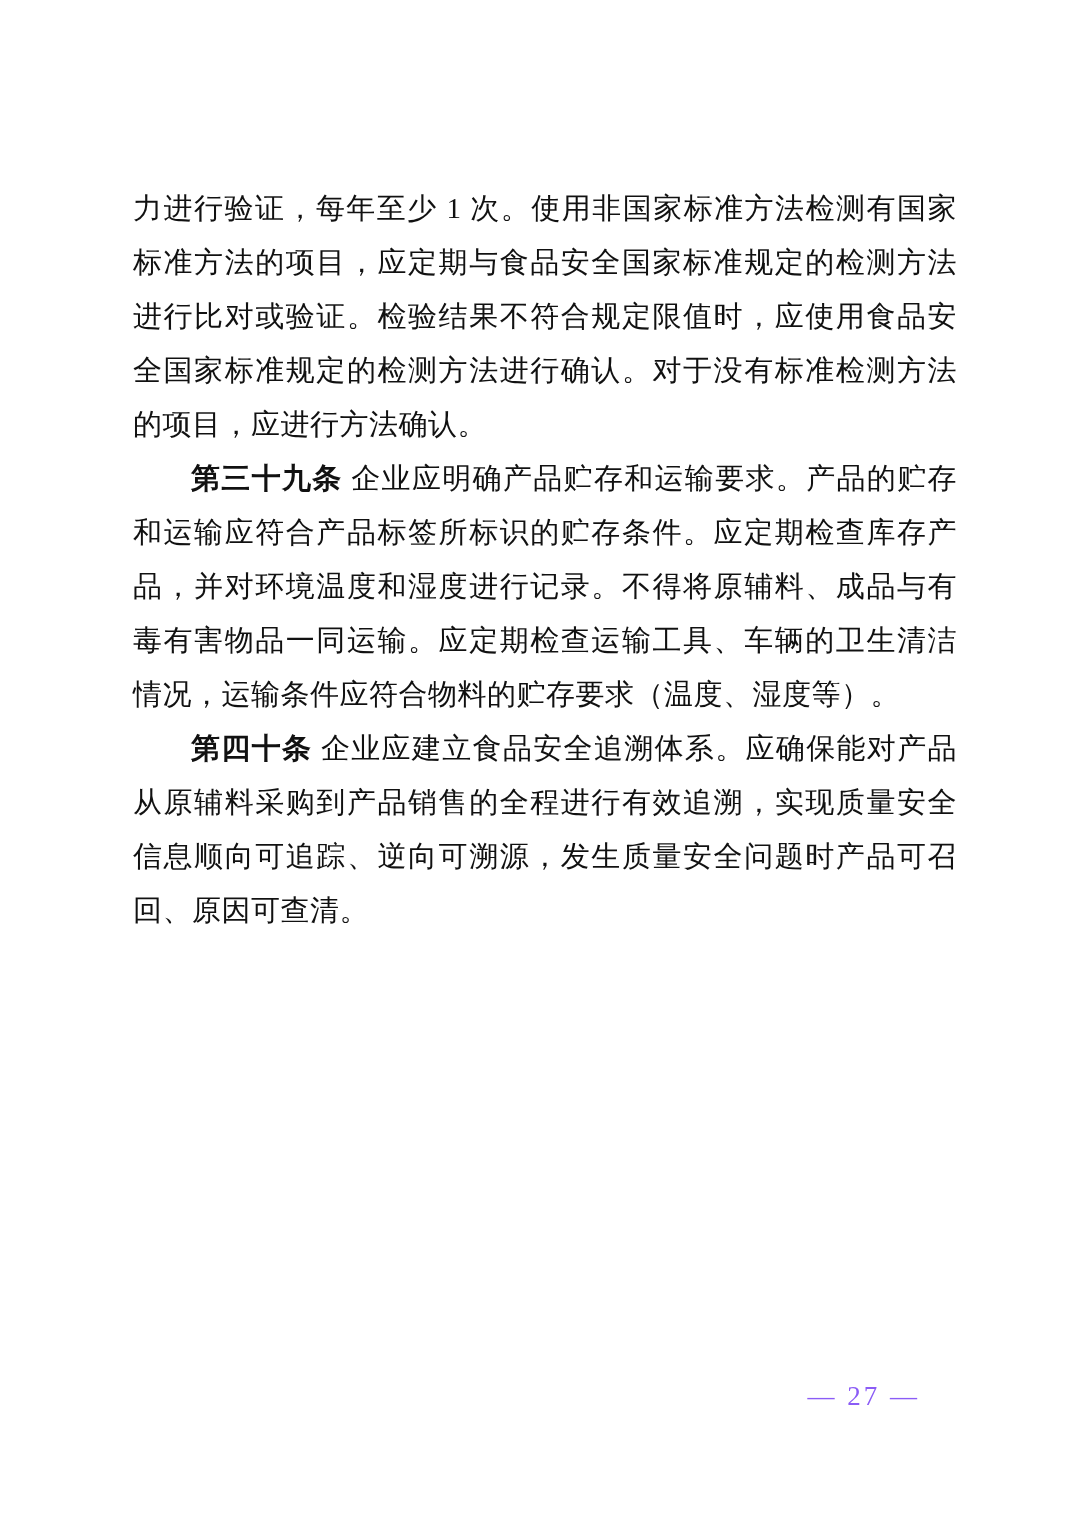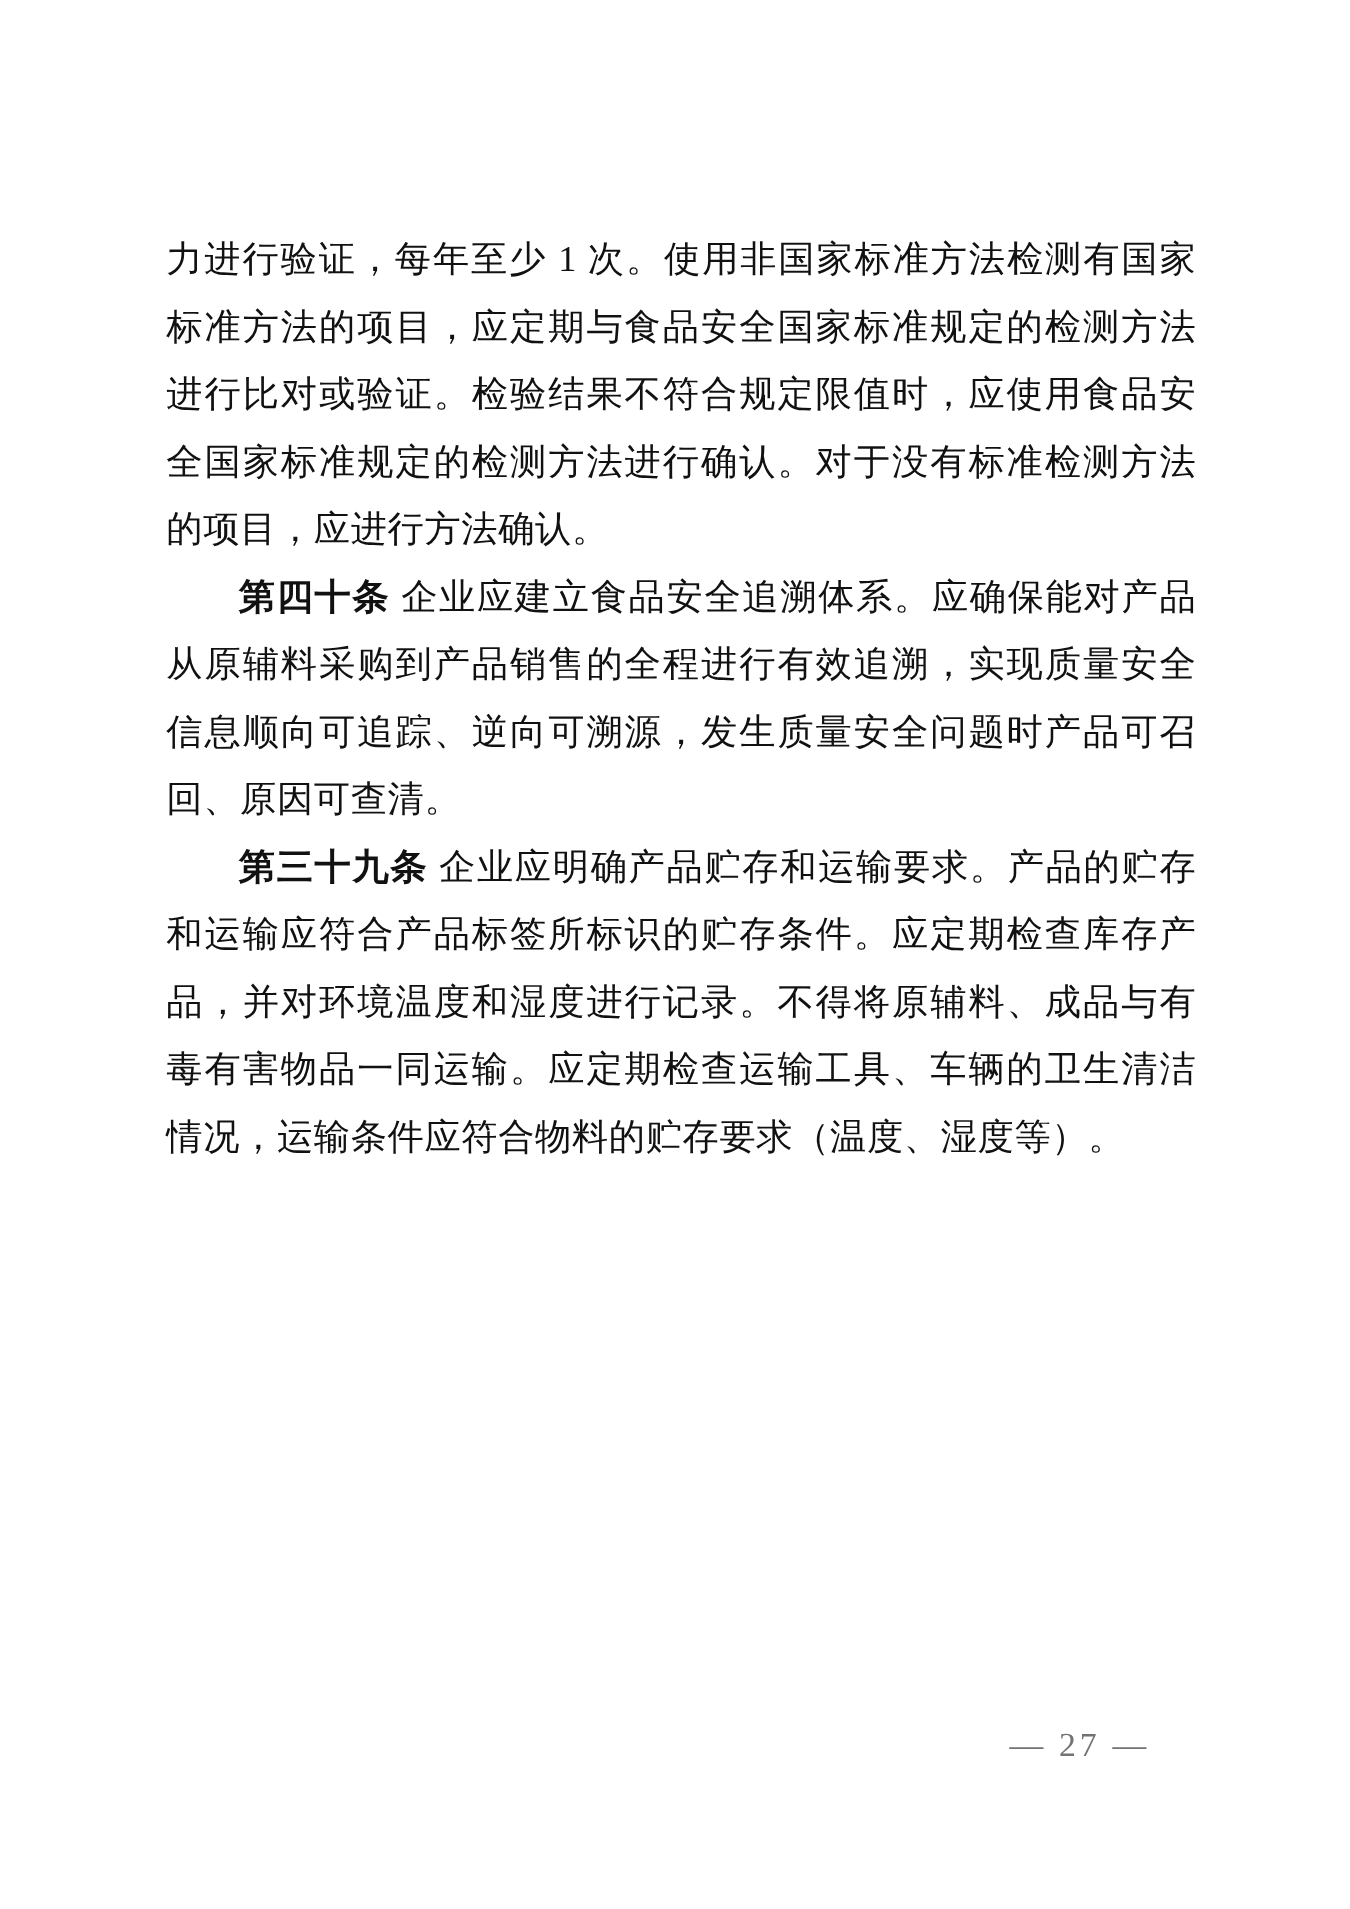--- a/index.html
+++ b/index.html
@@ -38,28 +38,28 @@
   .lead {
     font-family: "Liberation Sans", "DejaVu Sans", sans-serif;
     font-weight: 700;
   }
   .page-number {
     position: absolute;
     top: 1381px;
     right: 160px;
     font-size: 27px;
     letter-spacing: 3px;
-    color: #737373;
+    color: #8b5cf6;
     font-family: "Liberation Serif", "DejaVu Serif", serif;
     white-space: nowrap;
   }
 </style>
 </head>
 <body>
 
 <div class="page">
   <div class="content">
       <p class="para"><span>力进行验证，每年至少 1 次。使用非国家标准方法检测有国家标准方法的项目，应定期与食品安全国家标准规定的检测方法进行比对或验证。检验结果不符合规定限值时，应使用食品安全国家标准规定的检测方法进行确认。对于没有标准检测方法的项目，应进行方法确认。</span></p>
+      <p class="para indent"><span class="lead">第三十九条</span><span> 企业应明确产品贮存和运输要求。产品的贮存和运输应符合产品标签所标识的贮存条件。应定期检查库存产品，并对环境温度和湿度进行记录。不得将原辅料、成品与有毒有害物品一同运输。应定期检查运输工具、车辆的卫生清洁情况，运输条件应符合物料的贮存要求（温度、湿度等）。</span></p>
       <p class="para indent"><span class="lead">第四十条</span><span> 企业应建立食品安全追溯体系。应确保能对产品从原辅料采购到产品销售的全程进行有效追溯，实现质量安全信息顺向可追踪、逆向可溯源，发生质量安全问题时产品可召回、原因可查清。</span></p>
-      <p class="para indent"><span class="lead">第三十九条</span><span> 企业应明确产品贮存和运输要求。产品的贮存和运输应符合产品标签所标识的贮存条件。应定期检查库存产品，并对环境温度和湿度进行记录。不得将原辅料、成品与有毒有害物品一同运输。应定期检查运输工具、车辆的卫生清洁情况，运输条件应符合物料的贮存要求（温度、湿度等）。</span></p>
     </div>
   <div class="page-number">— 27 —</div>
 </div>
 
 </body></html>

